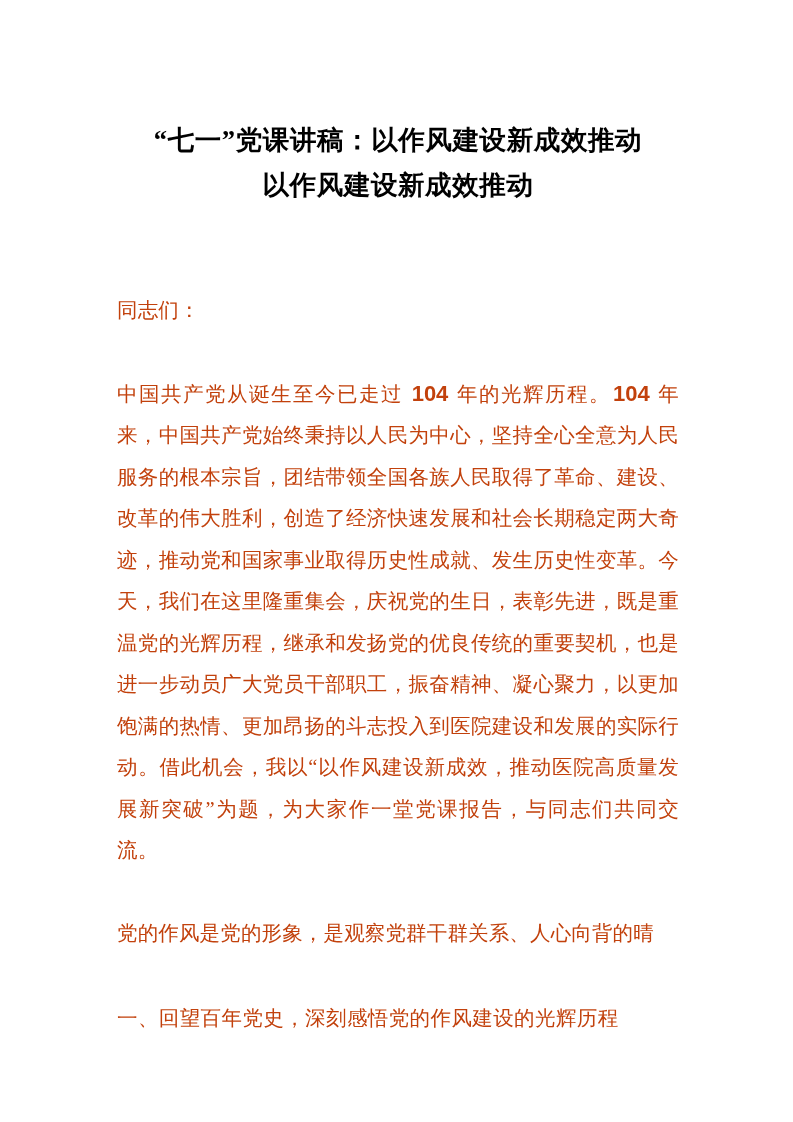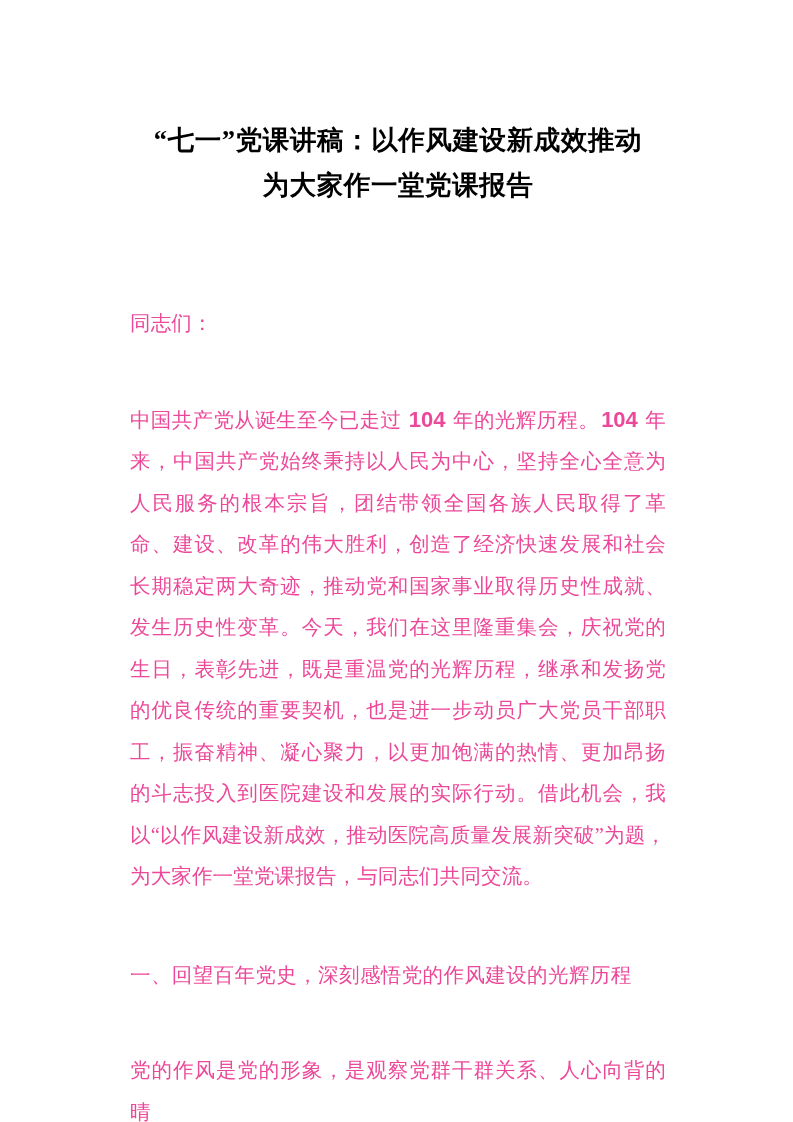--- a/index.html
+++ b/index.html
@@ -43,25 +43,25 @@
     letter-spacing: 0.6px;
     color: #000000;
   }
   .doc-title .title-line {
     display: block;
     white-space: nowrap;
   }
 
   
   .para {
-    margin: 13px;
+    margin: 0;
     font-family: "Liberation Serif", "DejaVu Serif", serif;
     font-size: 20.5px;
     line-height: 41.5px;
-    color: #ec4899;
+    color: #c2410c;
     text-align: justify;
     text-justify: inter-ideograph;
     letter-spacing: 0.15px;
   }
 
   .salutation {
     padding-top: 82px;
   }
 
   .para-gap {
@@ -90,25 +90,25 @@
   }
 </style>
 </head>
 <body>
 
 <div class="page">
   <div class="doc-body">
 
     <h1 class="doc-title">
       <span class="title-line">“七一”党课讲稿：以作风建设新成效推动</span>
-      <span class="title-line">为大家作一堂党课报告</span>
+      <span class="title-line">以作风建设新成效推动</span>
     </h1>
 
     <p class="para salutation">同志们：</p>
 
     <p class="para para-gap"><span>中国共产党从诞生至今已走过 </span><span class="num">104</span><span> 年的光辉历程。</span><span class="num">104</span><span> 年来，中国共产党始终秉持以人民为中心，坚持全心全意为人民服务的根本宗旨，团结带领全国各族人民取得了革命、建设、改革的伟大胜利，创造了经济快速发展和社会长期稳定两大奇迹，推动党和国家事业取得历史性成就、发生历史性变革。今天，我们在这里隆重集会，庆祝党的生日，表彰先进，既是重温党的光辉历程，继承和发扬党的优良传统的重要契机，也是进一步动员广大党员干部职工，振奋精神、凝心聚力，以更加饱满的热情、更加昂扬的斗志投入到医院建设和发展的实际行动。借此机会，我以“以作风建设新成效，推动医院高质量发展新突破”为题，为大家作一堂党课报告，与同志们共同交流。</span></p>
 
+    <p class="para para-gap last-line">党的作风是党的形象，是观察党群干群关系、人心向背的晴</p>
+
     <p class="para heading-gap section-heading">一、回望百年党史，深刻感悟党的作风建设的光辉历程</p>
-
-    <p class="para para-gap last-line">党的作风是党的形象，是观察党群干群关系、人心向背的晴</p>
 
   </div>
 </div>
 
 </body></html>

